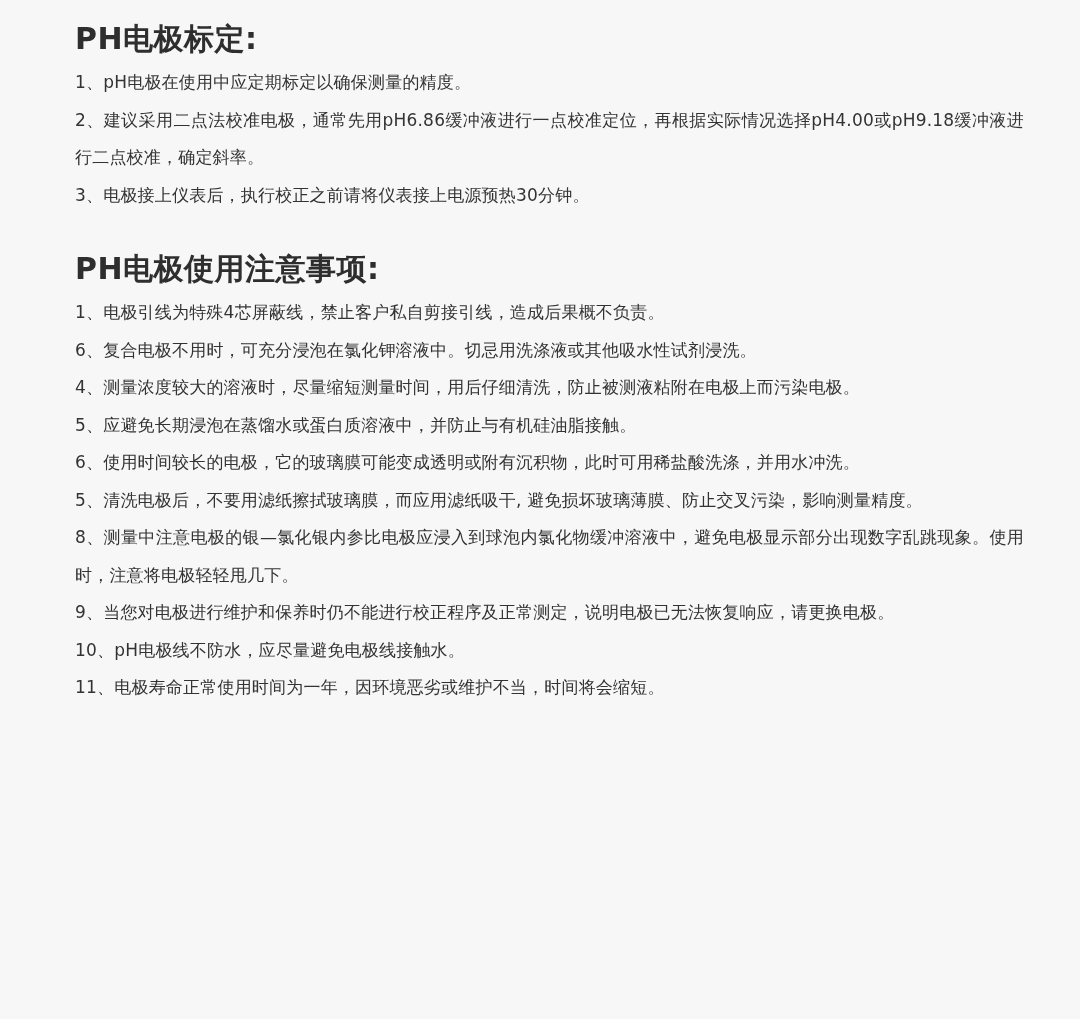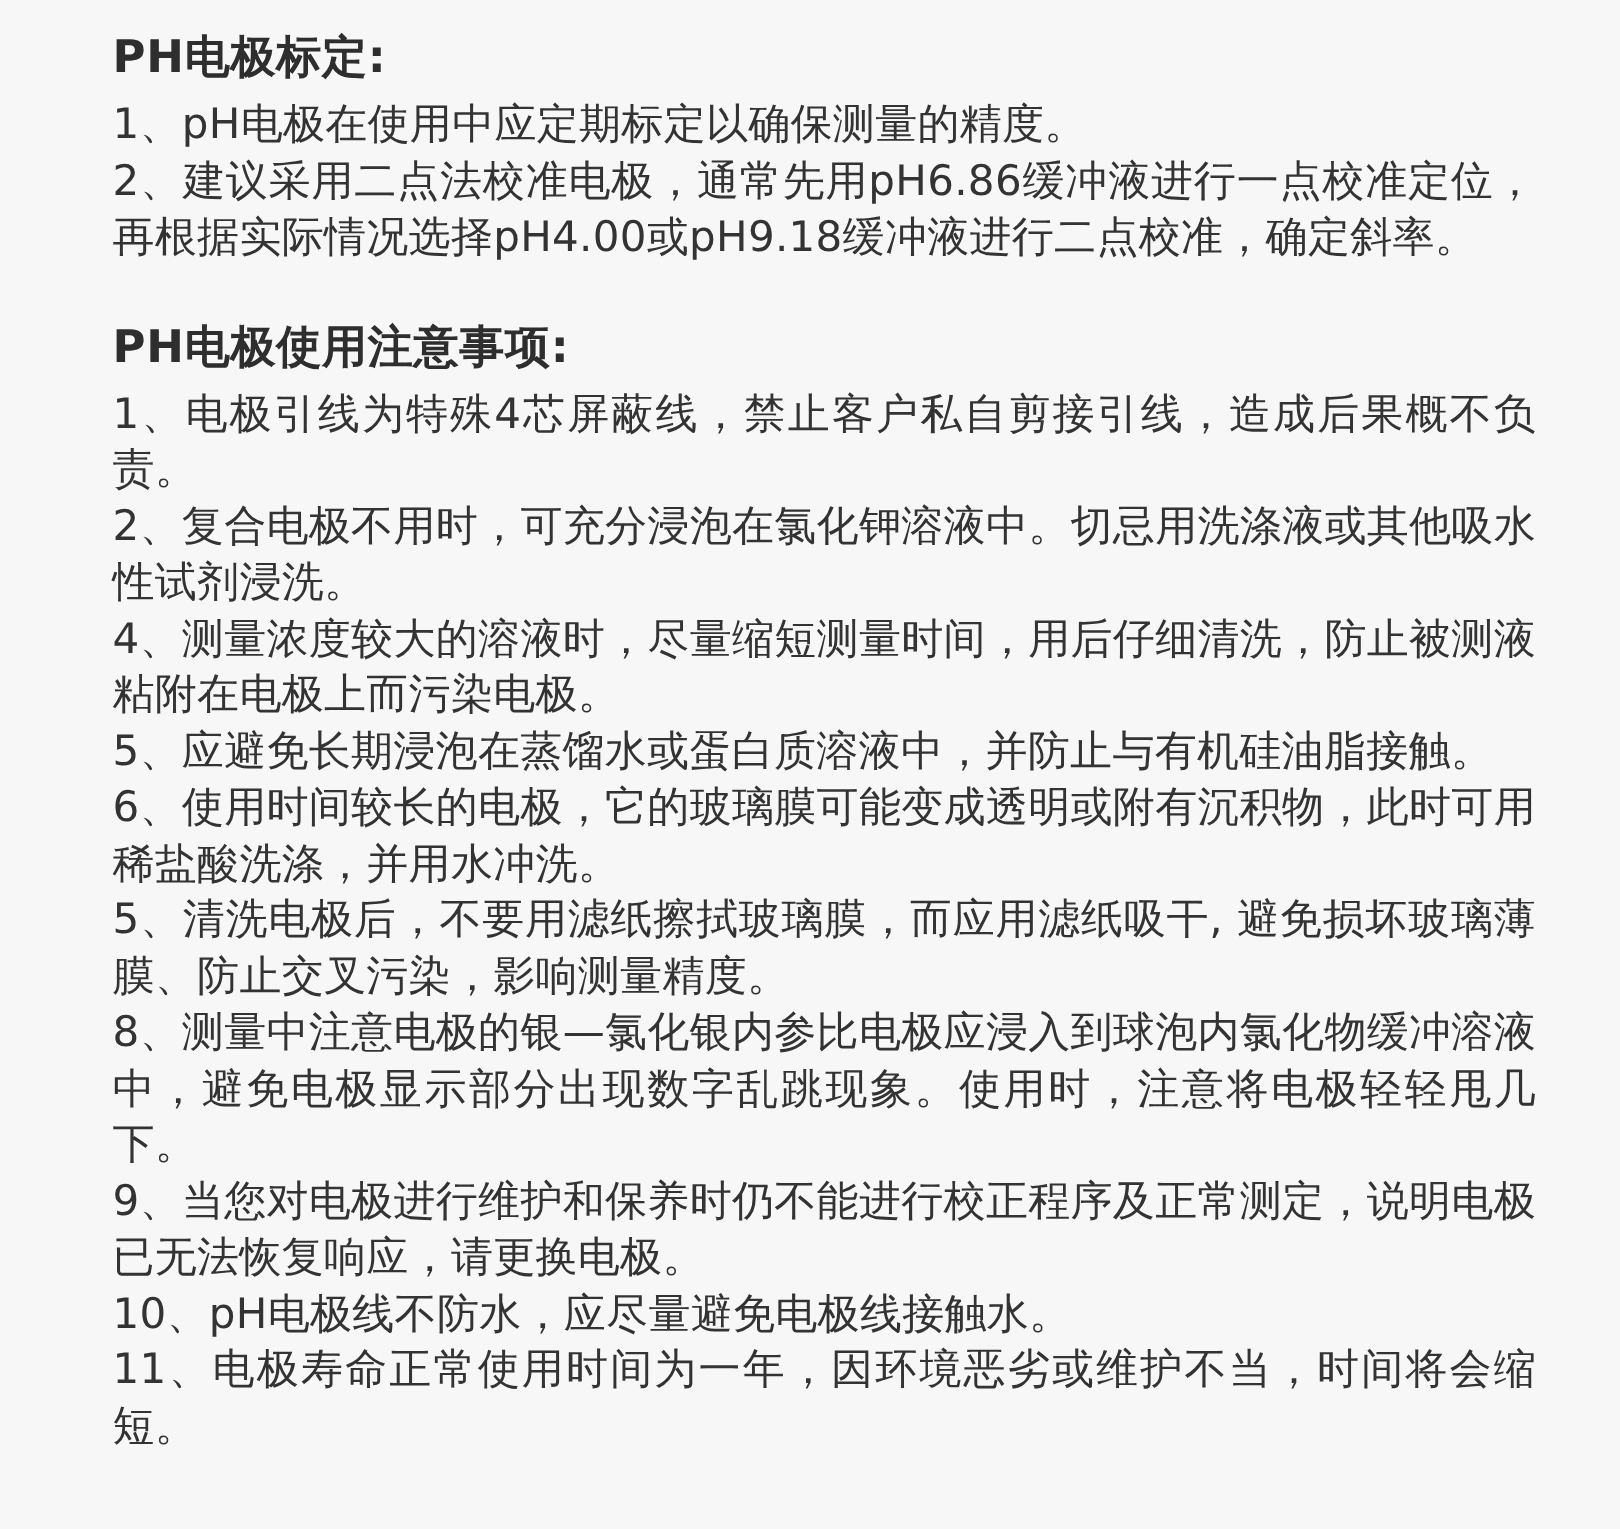--- a/index.html
+++ b/index.html
@@ -28,45 +28,46 @@
   }
   .section-title {
     font-size: 30px;
     font-weight: 700;
     line-height: 42px;
     margin: 0 0 4px 0;
     color: #2e2e2e;
     letter-spacing: 0.5px;
   }
   .item {
-    font-size: 28px;
+    font-size: 17px;
     font-weight: 500;
     line-height: 37.5px;
     margin: 0;
     color: #333333;
     letter-spacing: 0.2px;
     text-align: justify;
     text-justify: inter-ideograph;
   }
 </style>
 </head>
 <body>
 
 <div class="doc">
 
   <div class="section">
     <h1 class="section-title">PH电极标定:</h1>
     <p class="item">1、pH电极在使用中应定期标定以确保测量的精度。</p>
     <p class="item">2、建议采用二点法校准电极，通常先用pH6.86缓冲液进行一点校准定位，再根据实际情况选择pH4.00或pH9.18缓冲液进行二点校准，确定斜率。</p>
+    <p class="item">3、电极接上仪表后，执行校正之前请将仪表接上电源预热30分钟。</p>
   </div>
 
   <div class="section">
     <h1 class="section-title">PH电极使用注意事项:</h1>
     <p class="item">1、电极引线为特殊4芯屏蔽线，禁止客户私自剪接引线，造成后果概不负责。</p>
-    <p class="item">2、复合电极不用时，可充分浸泡在氯化钾溶液中。切忌用洗涤液或其他吸水性试剂浸洗。</p>
+    <p class="item">6、复合电极不用时，可充分浸泡在氯化钾溶液中。切忌用洗涤液或其他吸水性试剂浸洗。</p>
     <p class="item">4、测量浓度较大的溶液时，尽量缩短测量时间，用后仔细清洗，防止被测液粘附在电极上而污染电极。</p>
     <p class="item">5、应避免长期浸泡在蒸馏水或蛋白质溶液中，并防止与有机硅油脂接触。</p>
     <p class="item">6、使用时间较长的电极，它的玻璃膜可能变成透明或附有沉积物，此时可用稀盐酸洗涤，并用水冲洗。</p>
     <p class="item">5、清洗电极后，不要用滤纸擦拭玻璃膜，而应用滤纸吸干, 避免损坏玻璃薄膜、防止交叉污染，影响测量精度。</p>
     <p class="item">8、测量中注意电极的银—氯化银内参比电极应浸入到球泡内氯化物缓冲溶液中，避免电极显示部分出现数字乱跳现象。使用时，注意将电极轻轻甩几下。</p>
     <p class="item">9、当您对电极进行维护和保养时仍不能进行校正程序及正常测定，说明电极已无法恢复响应，请更换电极。</p>
     <p class="item">10、pH电极线不防水，应尽量避免电极线接触水。</p>
     <p class="item">11、电极寿命正常使用时间为一年，因环境恶劣或维护不当，时间将会缩短。</p>
   </div>
 

